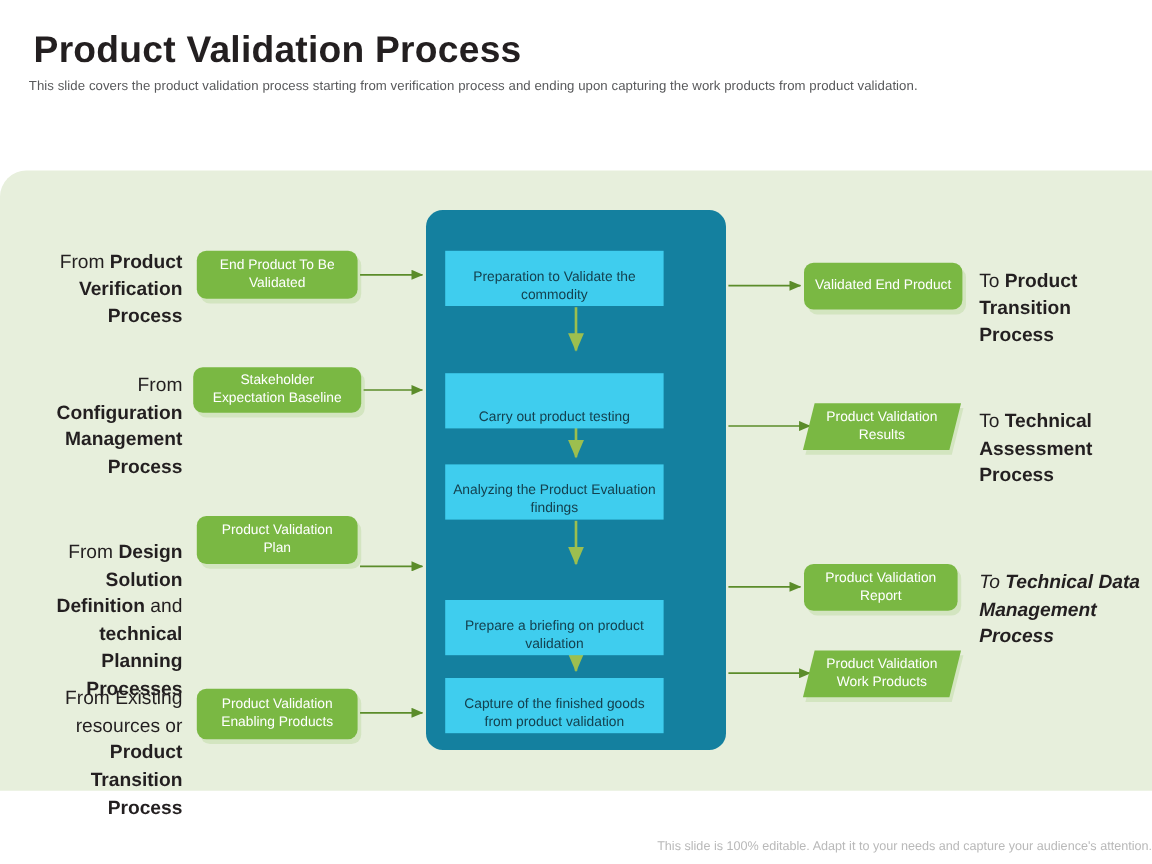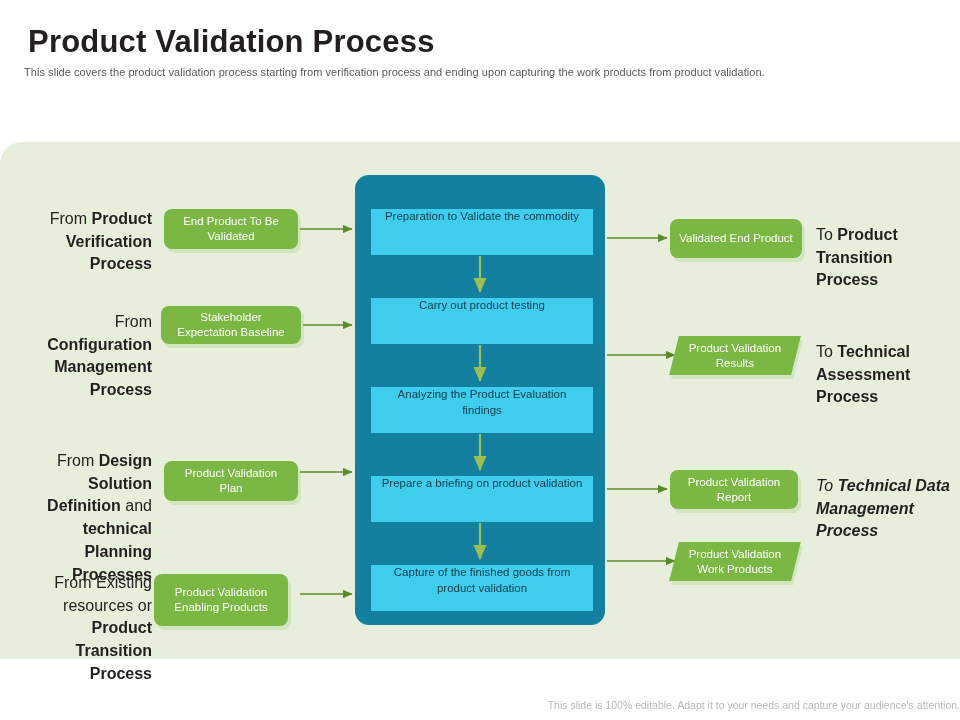--- a/index.html
+++ b/index.html
@@ -58,37 +58,37 @@
     width: 250px;
     height: 450px;
     background: #14809f;
     border-radius: 14px;
   }
 
   
   .step-box {
     position: absolute;
     left: 371px;
-    width: 222px;
+    width: 182px;
     height: 46px;
     background: #3fcdee;
     display: flex;
-    align-items: flex-start;
+    align-items: flex-end;
     justify-content: center;
     text-align: center;
     font-size: 11.5px;
     color: #14414f;
     line-height: 1.35;
     padding: 0 6px;
     box-sizing: border-box;
   }
   #step-1 { top: 209px; }
-  #step-2 { top: 298px; }
+  #step-2 { top: 311px; }
   #step-3 { top: 387px; }
-  #step-4 { top: 476px; }
+  #step-4 { top: 500px; }
   #step-5 { top: 565px; }
 
   
   .green-box {
     position: absolute;
     background: #7ab843;
     color: #ffffff;
     display: flex;
     align-items: center;
     justify-content: center;
@@ -98,22 +98,22 @@
     padding: 0 8px;
     box-sizing: border-box;
     box-shadow: 3px 4px 0 rgba(122, 184, 67, 0.18);
   }
   .green-box.rounded { border-radius: 8px; }
   .green-box.skewed  { transform: skewX(-14deg); }
   .green-box.skewed > span { transform: skewX(14deg); display: block; }
 
   #in-box-1 { left: 164px; top: 209px;  width: 134px; height: 40px; border-radius: 8px; }
   #in-box-2 { left: 161px; top: 306px;  width: 140px; height: 38px; border-radius: 8px; }
-  #in-box-3 { left: 164px; top: 461px;  width: 134px; height: 40px; border-radius: 8px; }
-  #in-box-4 { left: 154px; top: 574px;  width: 134px; height: 52px; border-radius: 8px; }
+  #in-box-3 { left: 164px; top: 430px;  width: 134px; height: 40px; border-radius: 8px; }
+  #in-box-4 { left: 164px; top: 574px;  width: 134px; height: 42px; border-radius: 8px; }
 
   
   #out-box-1 { left: 670px; top: 219px; width: 132px; height: 39px; border-radius: 8px; }
   #out-box-2 { left: 674px; top: 336px; width: 122px; height: 39px; }
   #out-box-3 { left: 670px; top: 470px; width: 128px; height: 39px; border-radius: 8px; }
   #out-box-4 { left: 674px; top: 542px; width: 122px; height: 39px; }
 
   
   .side-label {
     position: absolute;

